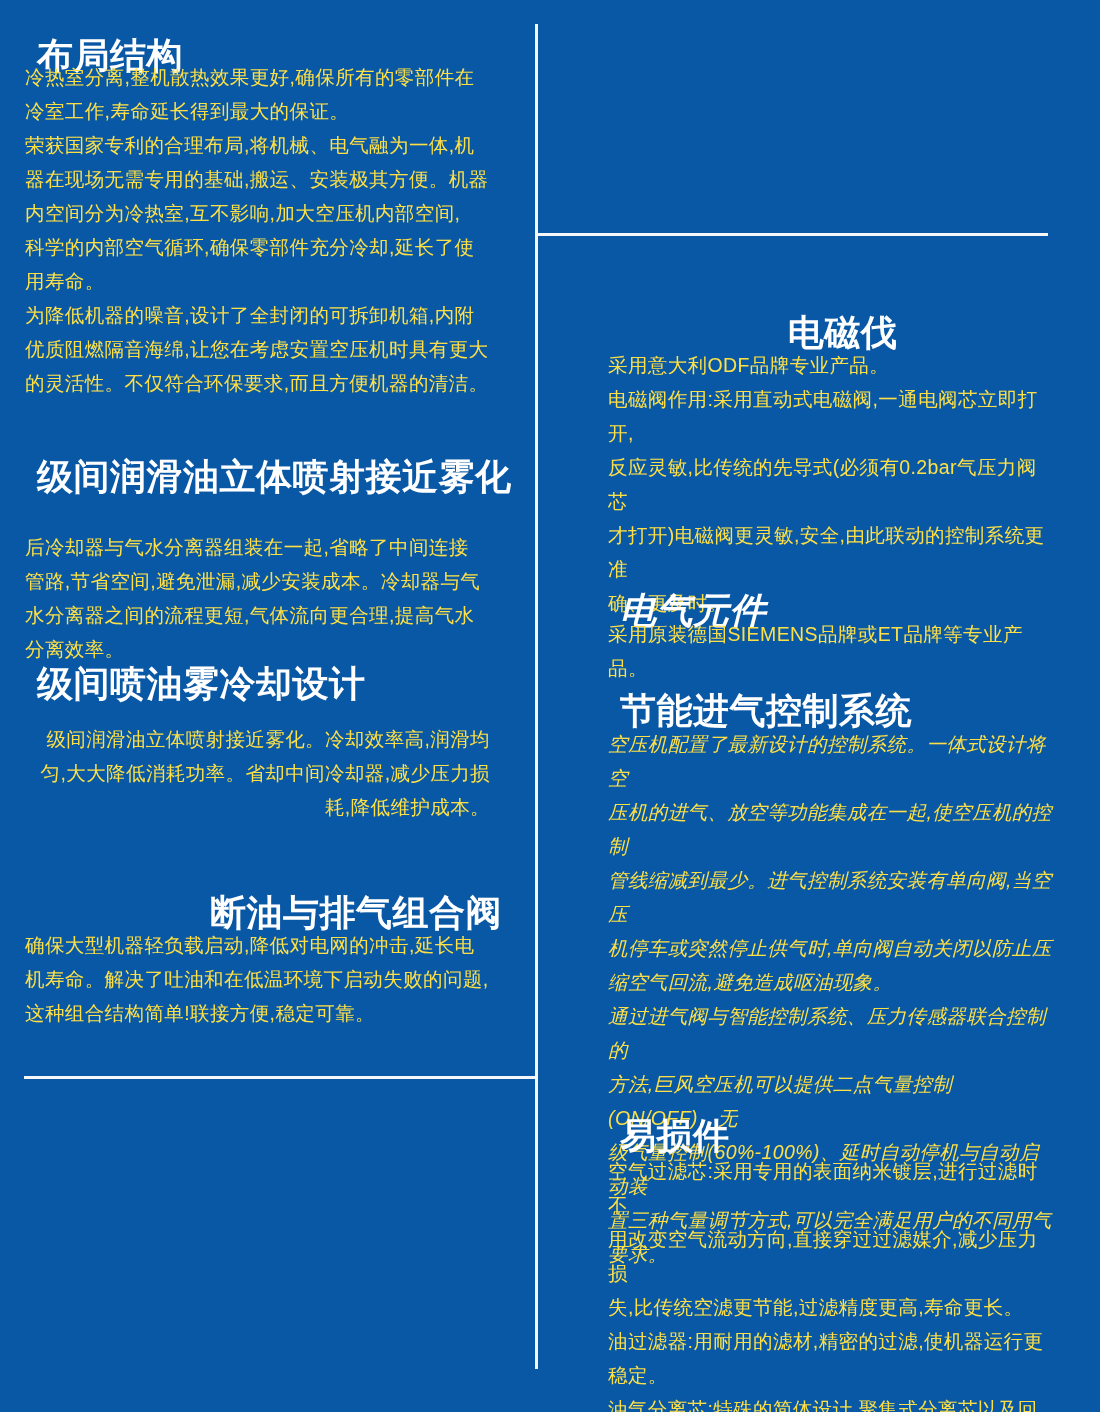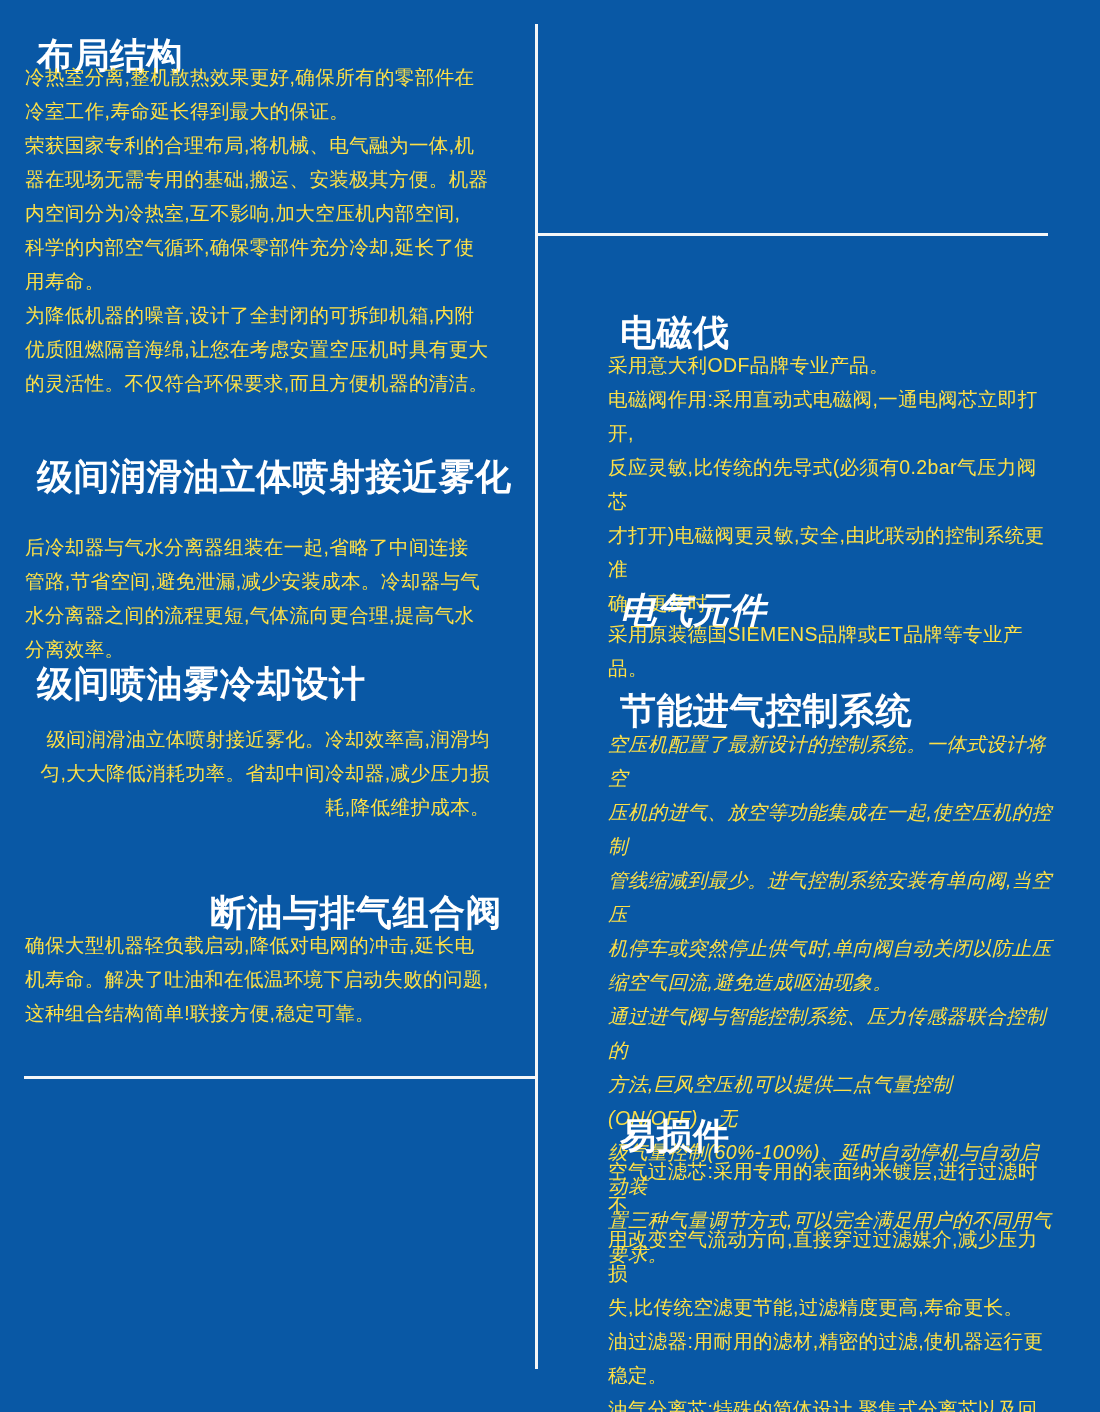--- a/index.html
+++ b/index.html
@@ -64,21 +64,21 @@
 
   
   .t-layout        { top: 26px; }
   .b-layout        { top: 60px; }
   .t-separator     { top: 447px; }
   .b-separator     { top: 488px; margin-top: 42px; }
   .t-spray         { top: 654px; }
   .b-spray         { top: 722px; text-align: right; }
   .t-cutoff        { top: 883px; text-align: right; }
   .b-cutoff        { top: 928px; }
-  .t-solenoid      { top: 303px; }
+  .t-solenoid      { top: 303px; text-align: center; }
   .b-solenoid      { top: 348px; }
   .t-electric      { top: 581px; font-style: italic; }
   .b-electric      { top: 617px; }
   .t-intake        { top: 681px; }
   .b-intake        { top: 727px; font-style: italic; }
   .t-wearing       { top: 1106px; }
   .b-wearing       { top: 1154px; }
 </style>
 </head>
 <body>

